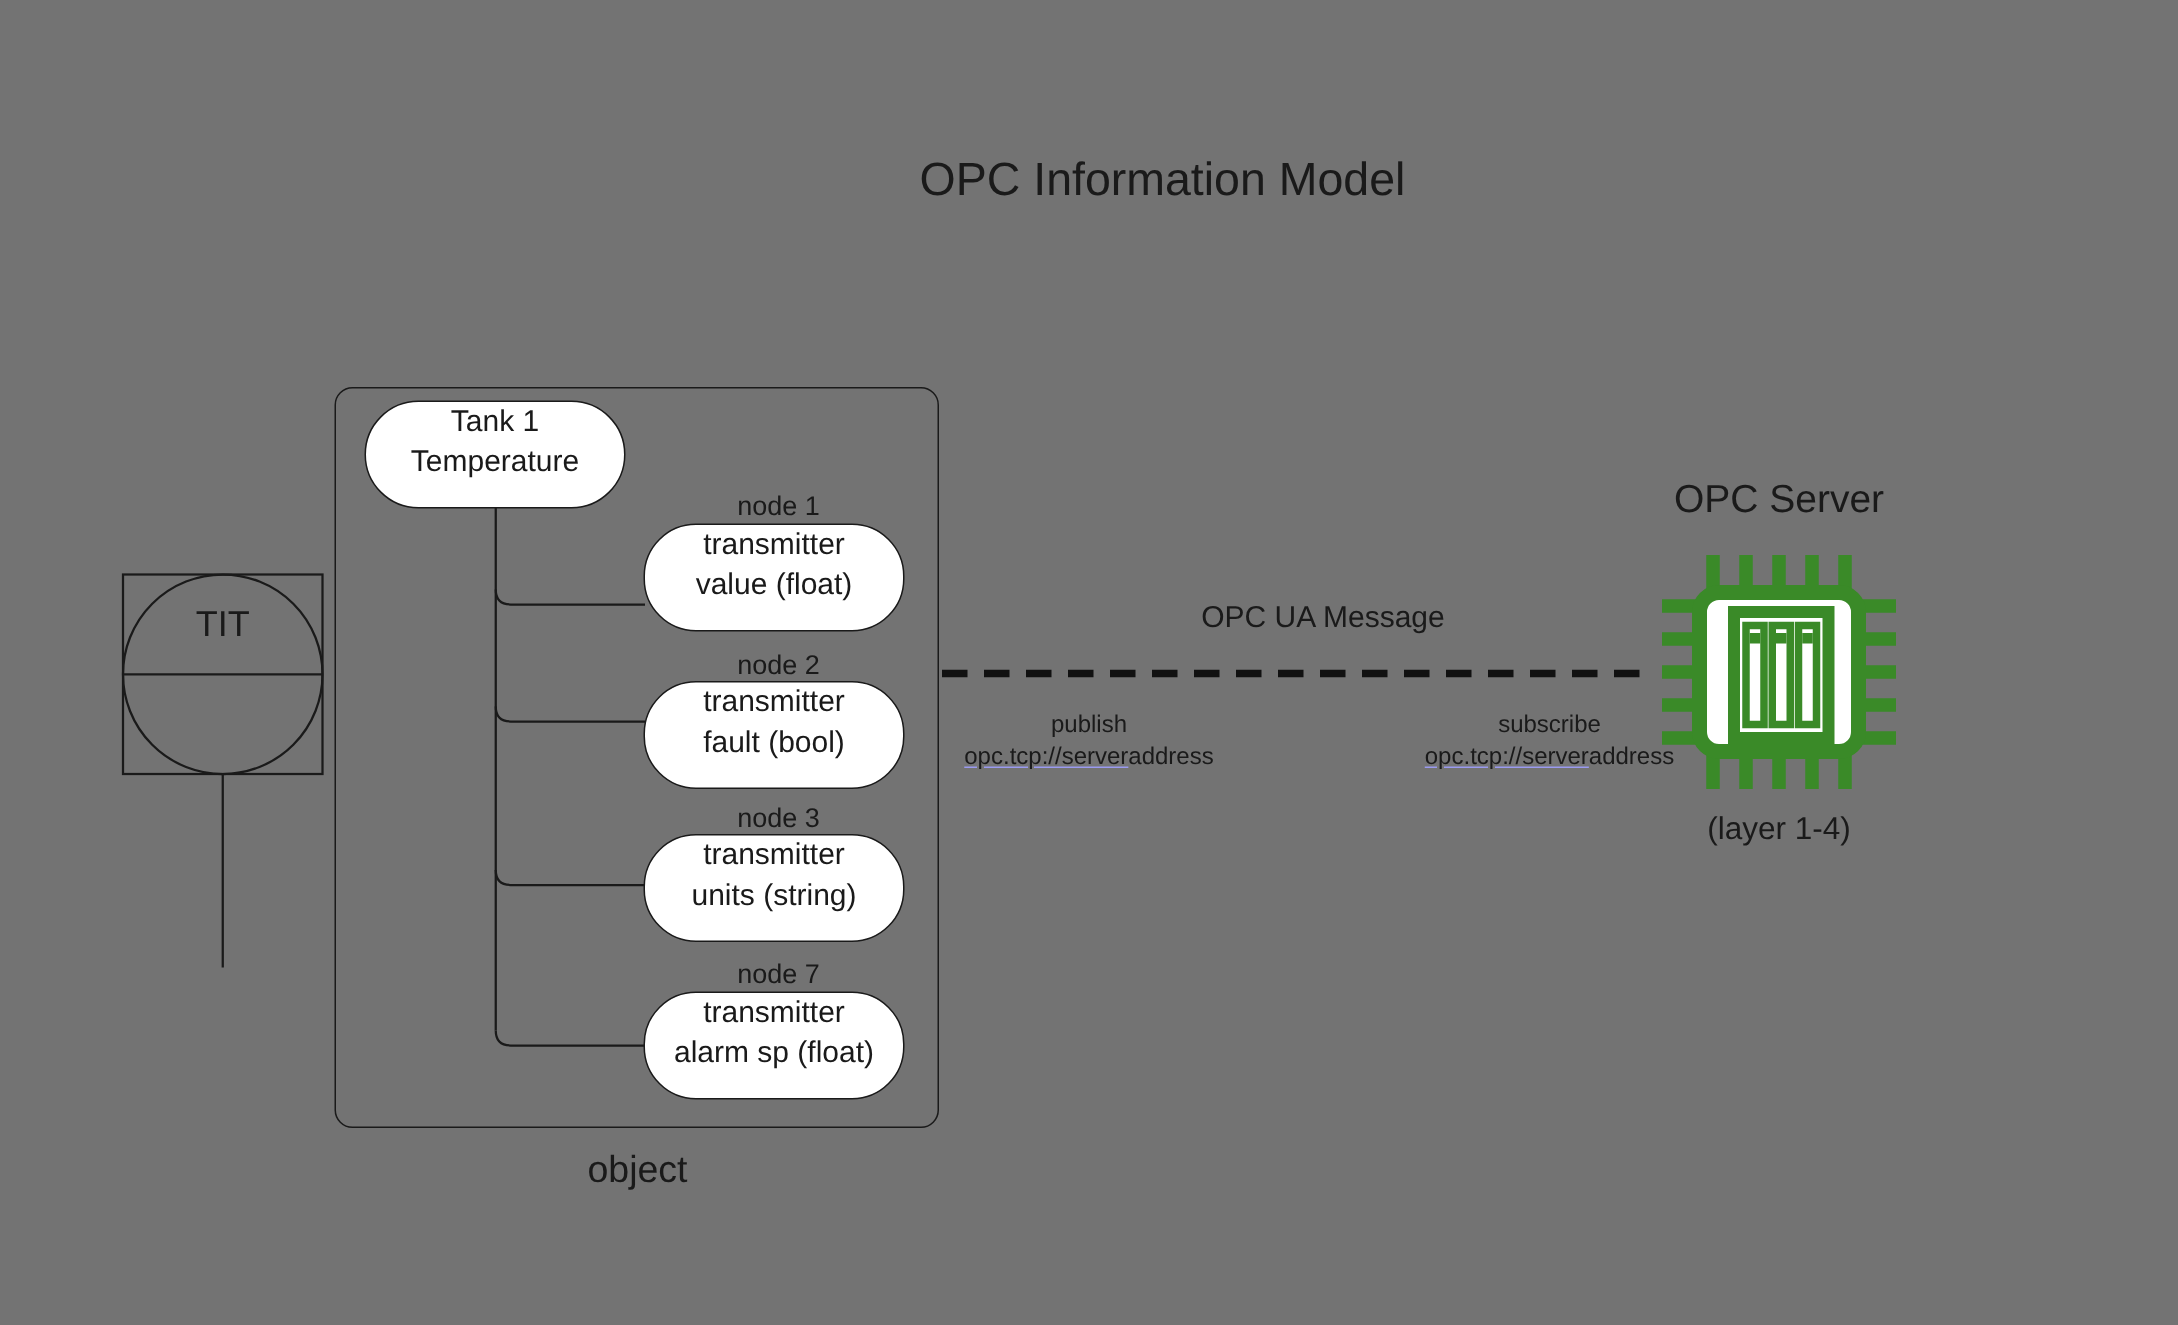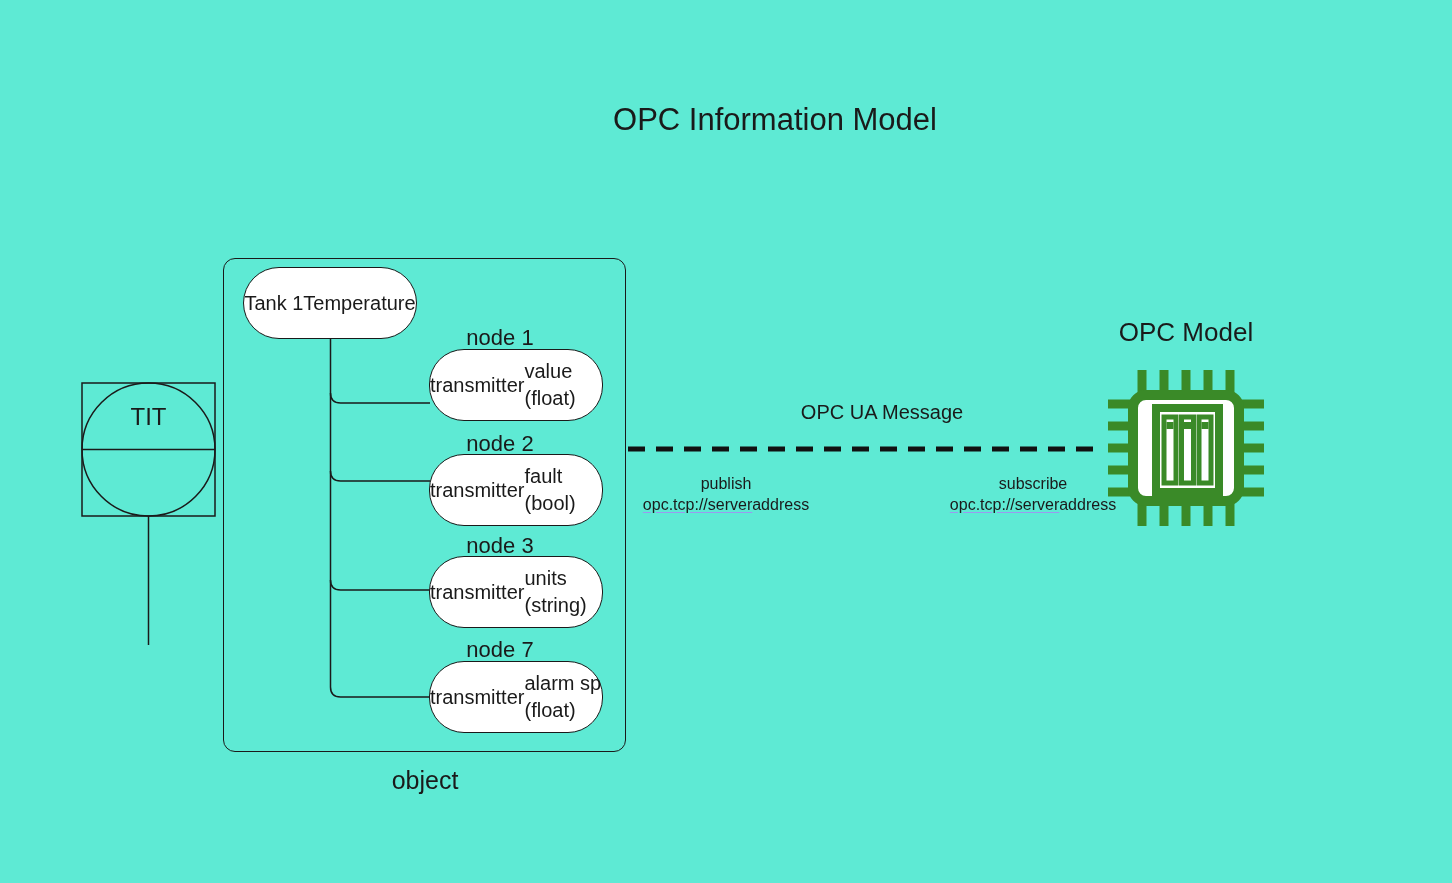--- a/index.html
+++ b/index.html
@@ -6,21 +6,21 @@
     margin: 0;
     padding: 0;
     background: #ffffff;
     font-family: "Liberation Sans", sans-serif;
     color: #1a1a1a;
   }
   .canvas {
     position: relative;
     width: 1452px;
     height: 883px;
-    background: #5eead4;
+    background: #737373;
     overflow: hidden;
     text-decoration: underline;
   }
   .abs { position: absolute; }
   .center { text-align: center; }
   .svg-layer { position: absolute; left: 0; top: 0; z-index: 1; }
 
   .diagram-title {
     left: 525px; top: 102px; width: 500px;
     font-size: 31px; line-height: 36px;
@@ -34,40 +34,40 @@
   .server-box {
     left: 223px; top: 258px; width: 401px; height: 492px;
     border: 1.5px solid #1a1a1a;
     border-radius: 12px;
     background: transparent;
     z-index: 2;
   }
   .oval {
     border: 1.5px solid #1a1a1a;
     background: #ffffff;
-    display: flex; flex-direction: row;
-    align-items: center; justify-content: center;
+    display: flex; flex-direction: column;
+    align-items: center; justify-content: flex-start;
     font-size: 20px; line-height: 27px;
     z-index: 3;
   }
   .tank-oval {
     left: 243px; top: 267px; width: 172px; height: 70px;
     border-radius: 36px;
   }
   .node-oval {
     left: 429px; width: 172px; height: 70px;
     border-radius: 35px;
   }
   .node-oval-1 { top: 349px; }
   .node-oval-2 { top: 454px; }
   .node-oval-3 { top: 556px; }
   .node-oval-4 { top: 661px; }
   .node-label {
-    left: 414px; width: 172px;
-    font-size: 22px; line-height: 21px;
+    left: 433px; width: 172px;
+    font-size: 18px; line-height: 21px;
     z-index: 3;
   }
   .node-label-1 { top: 327px; }
   .node-label-2 { top: 433px; }
   .node-label-3 { top: 535px; }
   .node-label-4 { top: 639px; }
   .object-label {
     left: 325px; top: 765px; width: 200px;
     font-size: 25px; line-height: 30px;
     z-index: 3;
@@ -171,21 +171,21 @@
   <div class="abs center endpoint endpoint-publish">
     <div>publish</div>
     <div><span class="url-link">opc.tcp://server</span><span>address</span></div>
   </div>
 
   <div class="abs center endpoint endpoint-subscribe">
     <div>subscribe</div>
     <div><span class="url-link">opc.tcp://server</span><span>address</span></div>
   </div>
 
-  <div class="abs center client-heading">OPC Model</div>
+  <div class="abs center client-heading">OPC Server</div>
 
   <svg class="abs chip" viewBox="0 0 160 160">
     <g fill="#3a8a28" stroke="none">
       <rect x="31.5" y="2" width="9" height="24"></rect>
       <rect x="53.5" y="2" width="9" height="24"></rect>
       <rect x="75.5" y="2" width="9" height="24"></rect>
       <rect x="97.5" y="2" width="9" height="24"></rect>
       <rect x="119.5" y="2" width="9" height="24"></rect>
       <rect x="31.5" y="134" width="9" height="24"></rect>
       <rect x="53.5" y="134" width="9" height="24"></rect>
@@ -211,15 +211,16 @@
       <rect x="93" y="49" width="12" height="66"></rect>
     </g>
     <g fill="#3a8a28" stroke="none">
       <rect x="60.5" y="54" width="7" height="7"></rect>
       <rect x="78" y="54" width="7" height="7"></rect>
       <rect x="95.5" y="54" width="7" height="7"></rect>
     </g>
   </svg>
 
   <div class="abs center client-caption">
+    <div>(layer 1-4)</div>
   </div>
 
 </div>
 
 </body></html>

